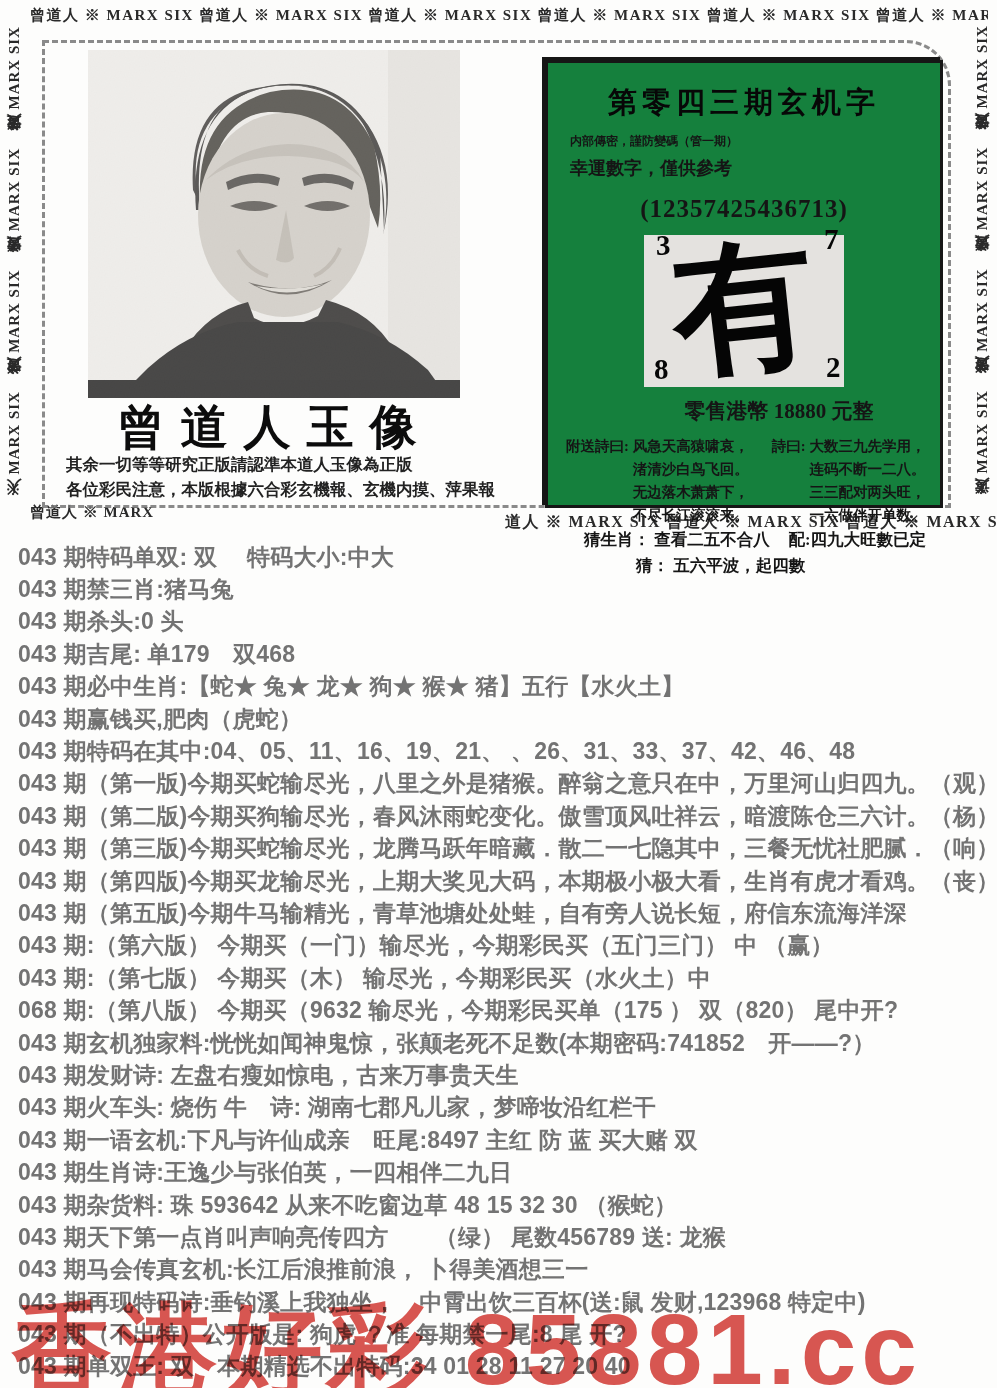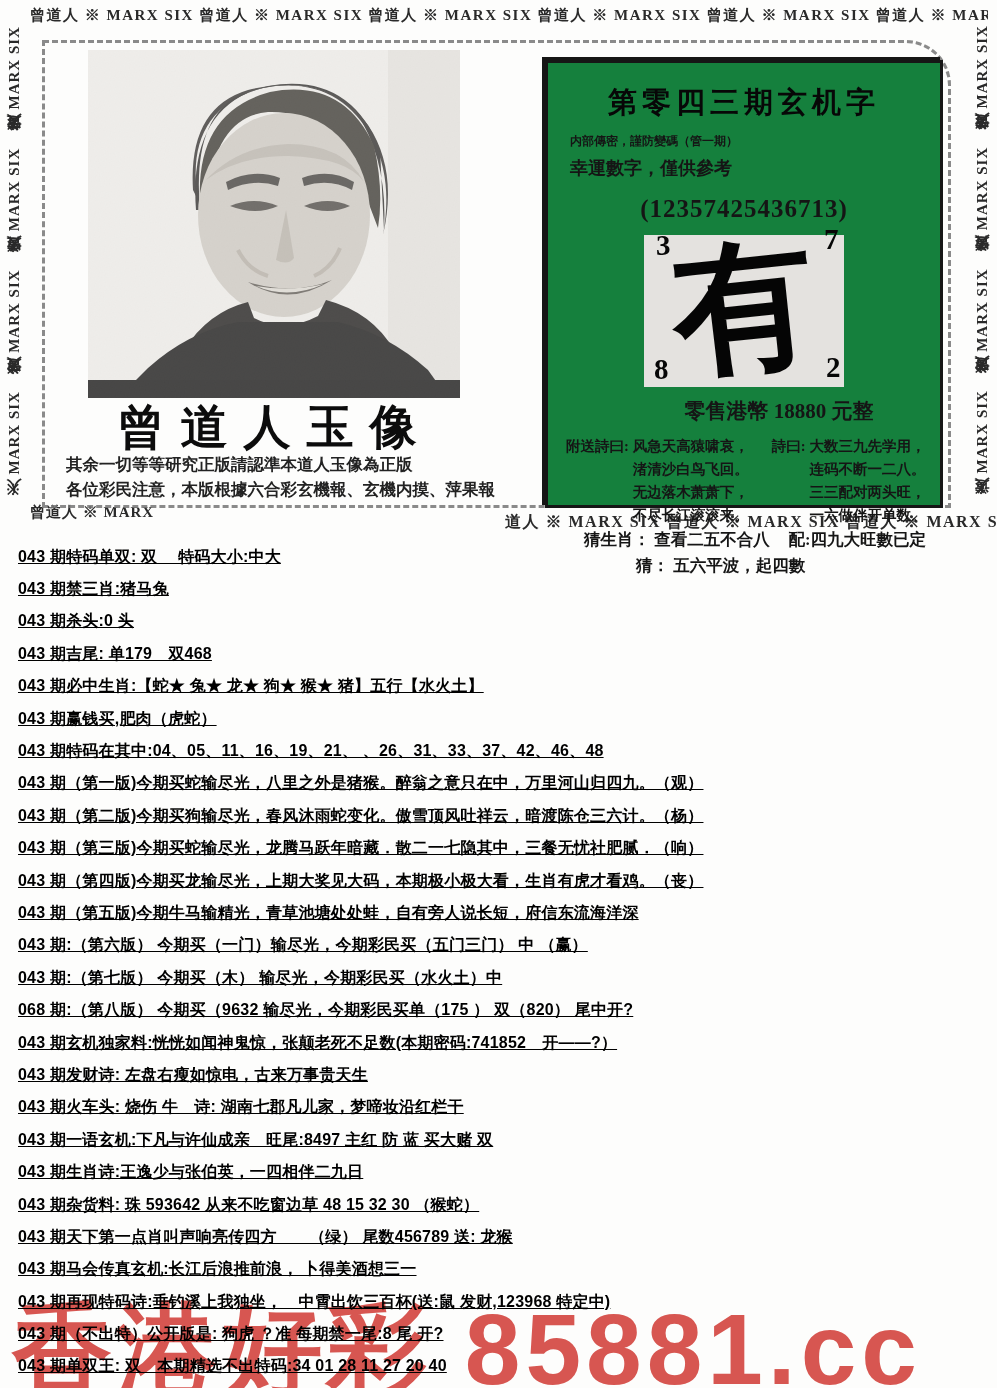--- a/index.html
+++ b/index.html
@@ -44,22 +44,22 @@
   .mbox .price{text-align:center;padding-left:70px;font-size:21px;font-weight:700;margin-top:2px;}
   .poems{display:flex;margin-top:10px;font-size:14.5px;font-weight:700;line-height:23px;}
   .poemL{width:55%;padding-left:18px;display:flex;}
   .poemR{width:45%;display:flex;}
   .poems .lbl{white-space:nowrap;margin-right:4px;}
   .poems .body div{white-space:nowrap;}
   .guessrow{display:flex;justify-content:space-between;padding:2px 14px 0 36px;font-size:16.5px;font-weight:700;}
   .guessrow2{padding:4px 0 0 88px;font-size:16.5px;font-weight:700;}
   
   .lines{position:absolute;left:18px;top:541px;width:975px;}
-  .line{height:32.4px;display:flex;align-items:center;font-size:16px;font-weight:600;
-        color:#000000;white-space:nowrap;letter-spacing:.2px;text-decoration:underline;}
+  .line{height:32.4px;display:flex;align-items:center;font-size:23px;font-weight:600;
+        color:#737373;white-space:nowrap;letter-spacing:.2px;}
   
   .watermark{position:absolute;left:12px;top:1284px;font-size:100px;font-weight:800;
         letter-spacing:5px;white-space:nowrap;mix-blend-mode:multiply;opacity:.88;}
 </style>
 </head>
 <body>
 
 <div class="page">
 
   <div class="rail-top">曾道人 ※ MARX SIX 曾道人 ※ MARX SIX 曾道人 ※ MARX SIX 曾道人 ※ MARX SIX 曾道人 ※ MARX SIX 曾道人 ※ MARX SIX 曾 MARX SIX</div>

